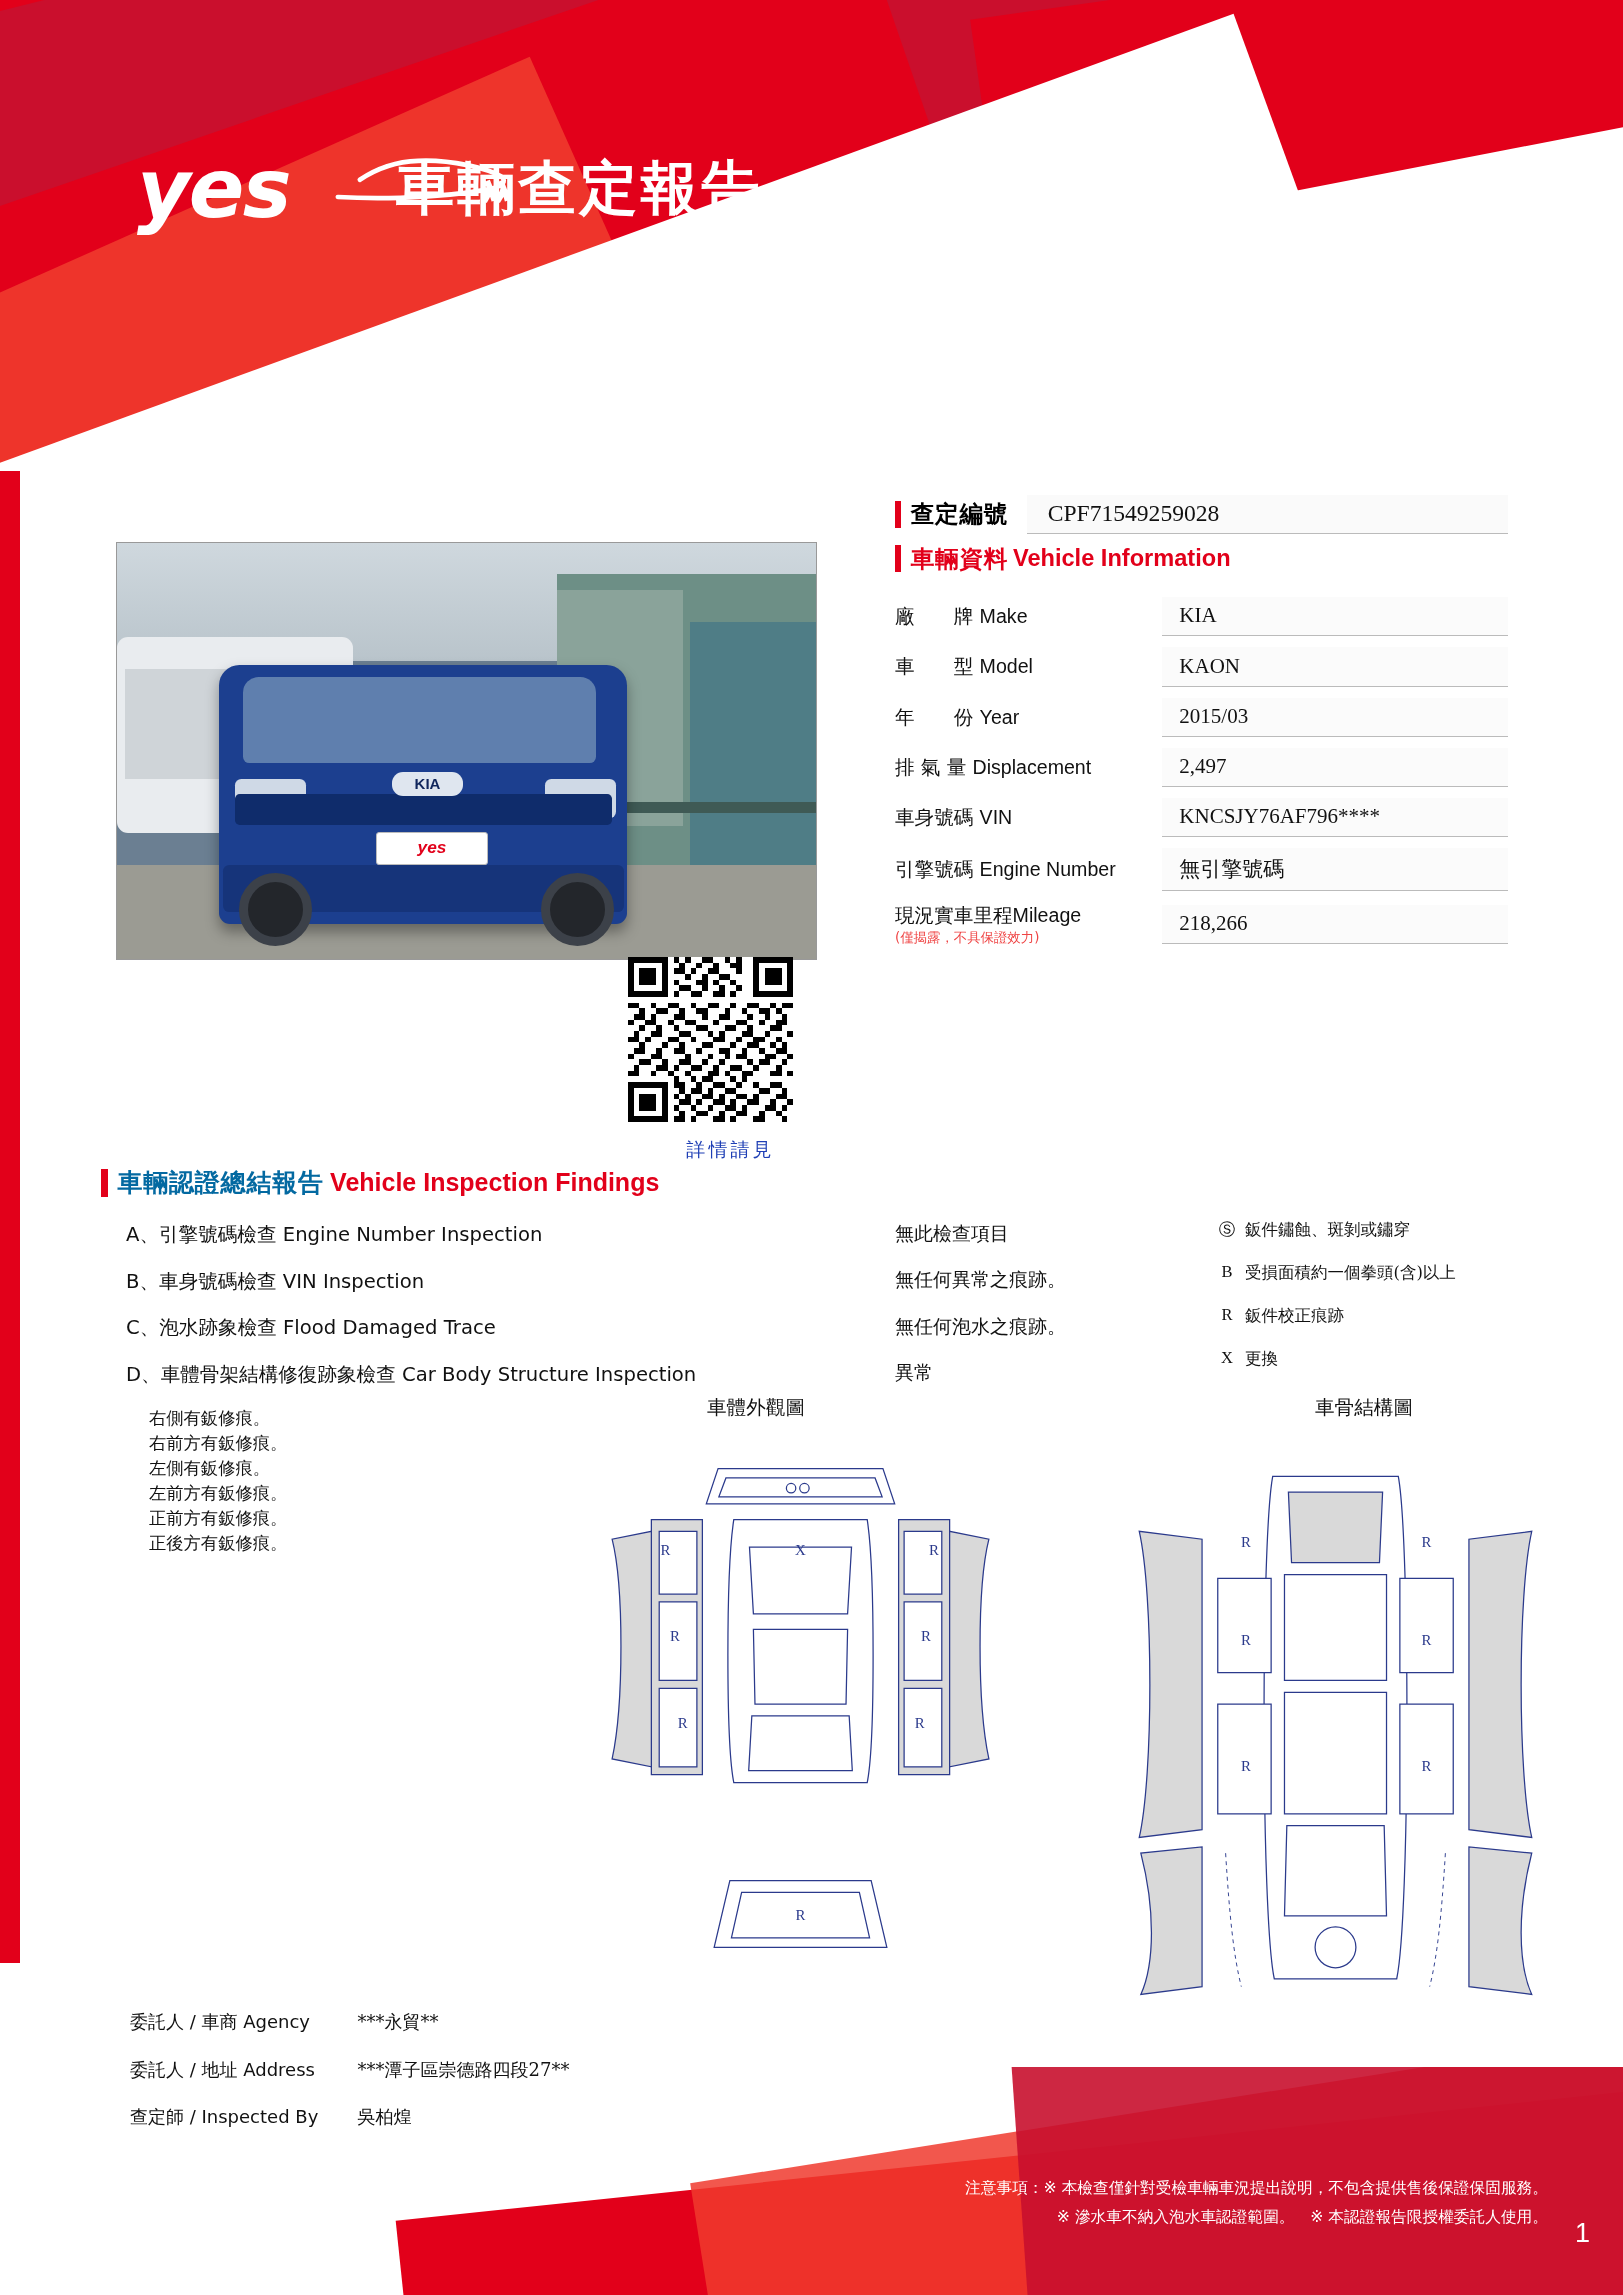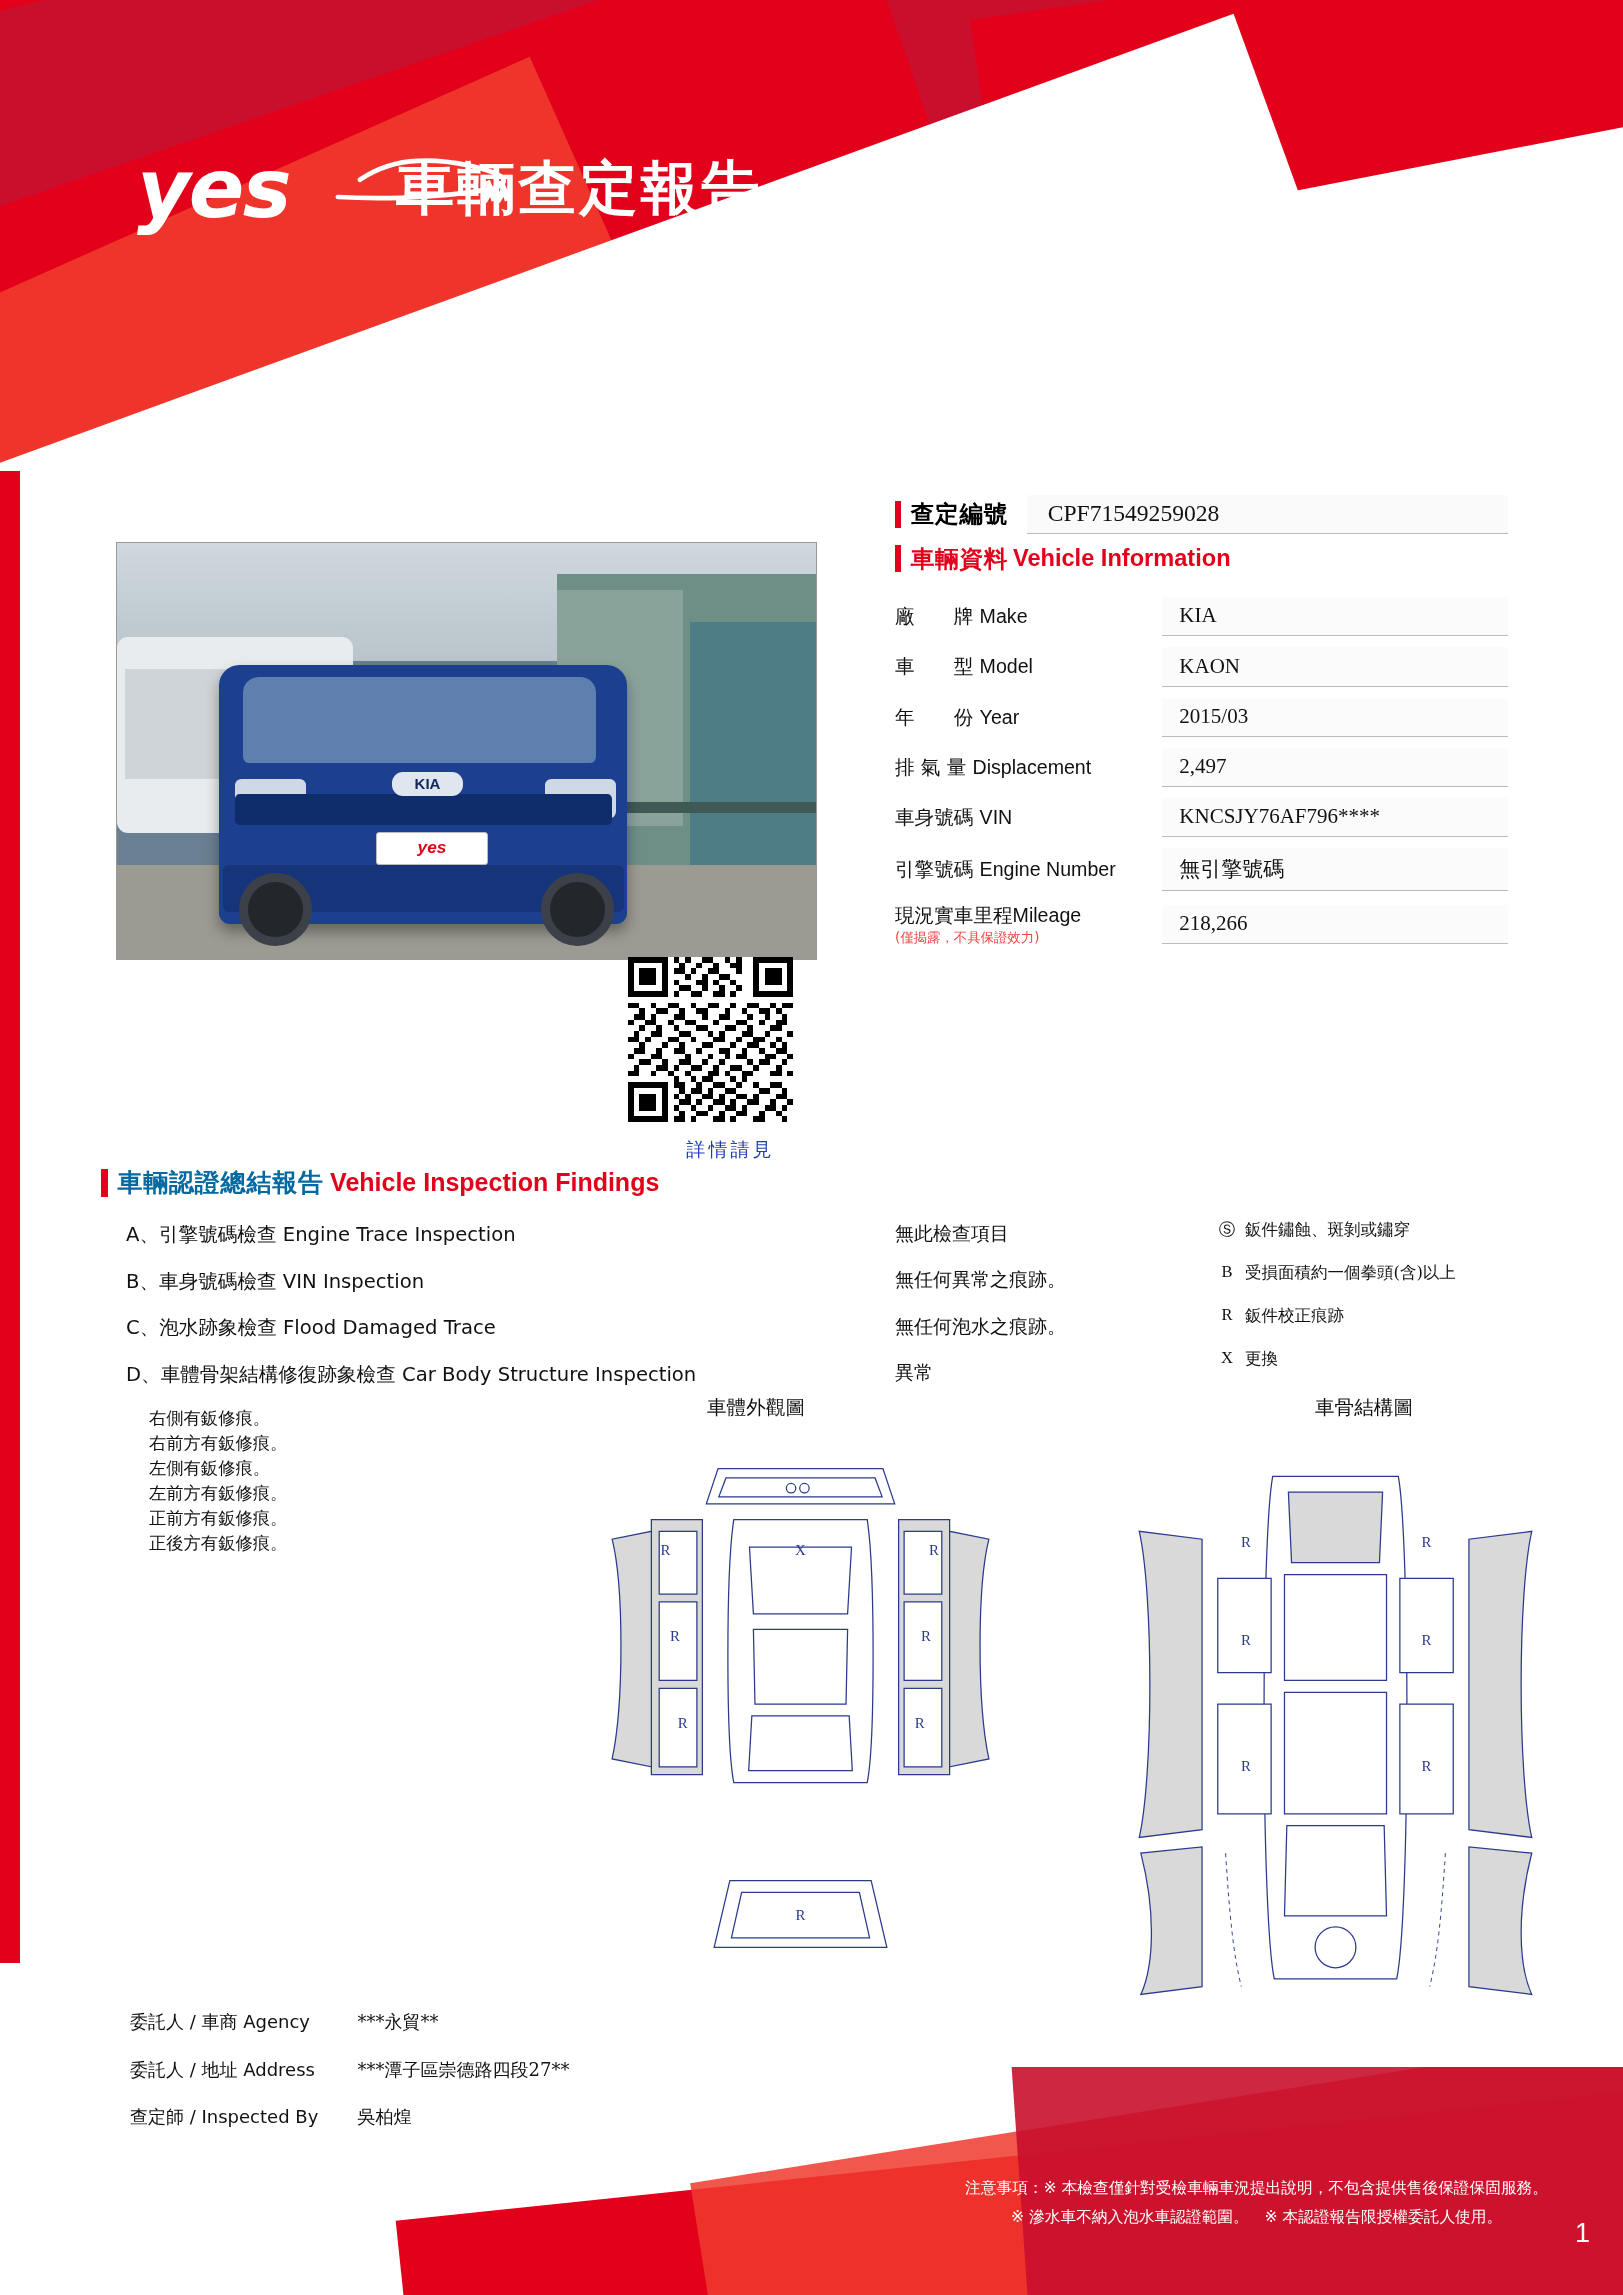--- a/index.html
+++ b/index.html
@@ -103,21 +103,21 @@
 
   .diagram-ext{position:absolute;left:565px;top:1445px;width:471px;height:573px;}
   .diagram-frame{position:absolute;left:1092px;top:1445px;width:487px;height:573px;}
 
   
   .meta{position:absolute;left:130px;top:2010px;width:785px;}
   .metarow{display:flex;margin-bottom:23.6px;}
   .metalbl{width:204px;font-size:18px;color:#111;font-family:"DejaVu Sans",sans-serif;}
   .metaval{font-size:18px;color:#111;font-family:"DejaVu Serif",serif;margin-left:23.6px;}
 
-  .notes{position:absolute;right:75px;bottom:64px;text-align:center;color:#ffffff;font-size:15.7px;line-height:1.8;font-family:"DejaVu Sans",sans-serif;z-index:5;}
+  .notes{position:absolute;right:75px;bottom:64px;text-align:right;color:#ffffff;font-size:15.7px;line-height:1.8;font-family:"DejaVu Sans",sans-serif;z-index:5;}
   .pageno{position:absolute;right:33px;bottom:46px;color:#ffffff;font-size:27px;font-family:"Liberation Sans",sans-serif;z-index:6;}
 </style>
 </head>
 <body>
 
 <div class="page">
 
   <div class="banner">
     <div class="b7"></div>
     <div class="b5"></div>
@@ -428,21 +428,21 @@
 
   </div>
 
   <div class="findings-head">
     <div class="fh-tick"></div>
     <div class="fh-zh">車輛認證總結報告</div>
     <div class="fh-en">Vehicle Inspection Findings</div>
   </div>
 
   <div class="flist">
-    <div class="fitem">A、引擎號碼檢查 Engine Trace Inspection</div>
+    <div class="fitem">A、引擎號碼檢查 Engine Number Inspection</div>
     <div class="fitem">B、車身號碼檢查 VIN Inspection</div>
     <div class="fitem">C、泡水跡象檢查 Flood Damaged Trace</div>
     <div class="fitem">D、車體骨架結構修復跡象檢查 Car Body Structure Inspection</div>
   </div>
 
   <div class="fres">
     <div>無此檢查項目</div>
     <div>無任何異常之痕跡。</div>
     <div>無任何泡水之痕跡。</div>
     <div>異常</div>

